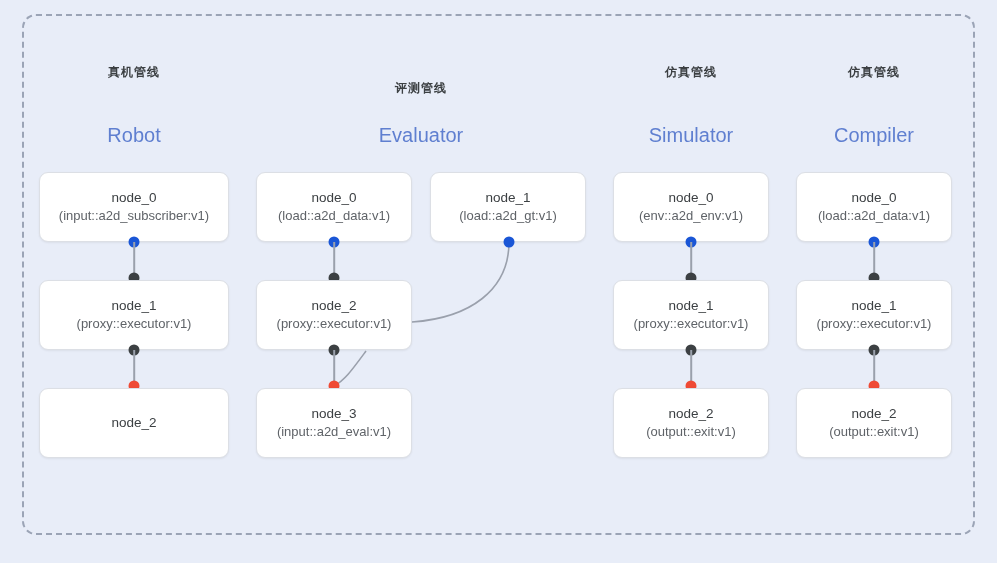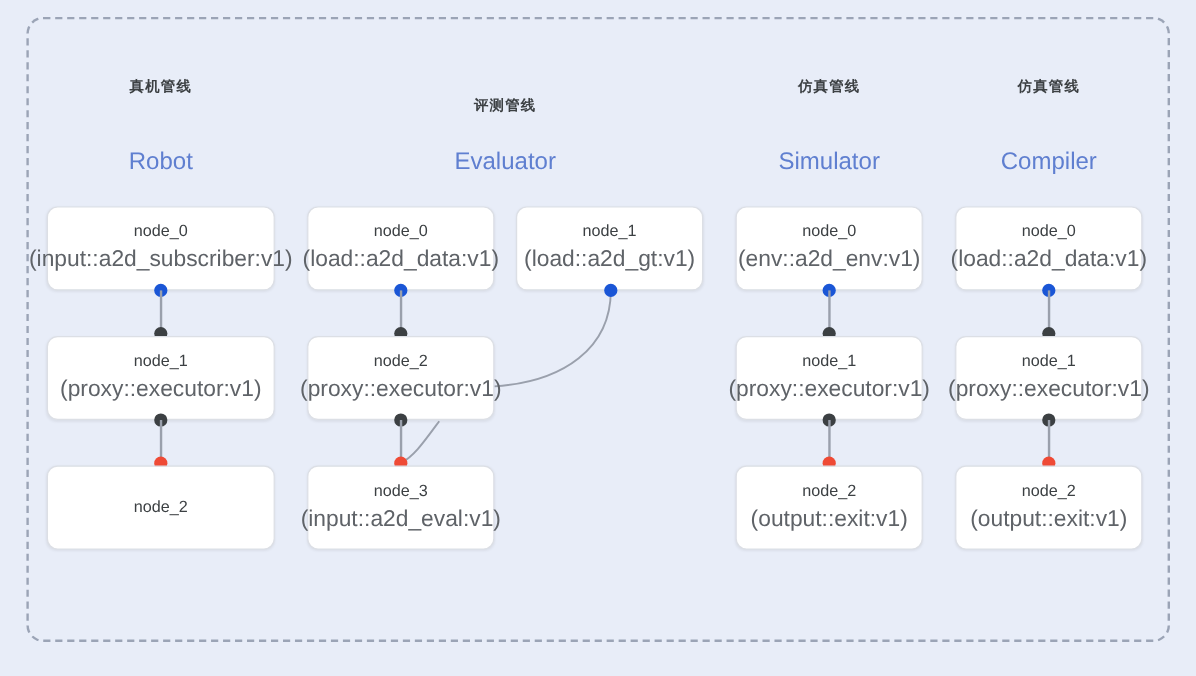--- a/index.html
+++ b/index.html
@@ -54,21 +54,21 @@
     align-items:center;
     justify-content:center;
     line-height:1.45;
   }
   .node-title{
     font-size:13.5px;
     color:#3c4043;
     white-space:nowrap;
   }
   .node-sub{
-    font-size:19px;
+    font-size:13px;
     color:#5f6368;
     white-space:nowrap;
   }
 
   .dot{
     position:absolute;
     width:11px;height:11px;
     border-radius:50%;
     transform:translate(-50%,-50%);
   }

